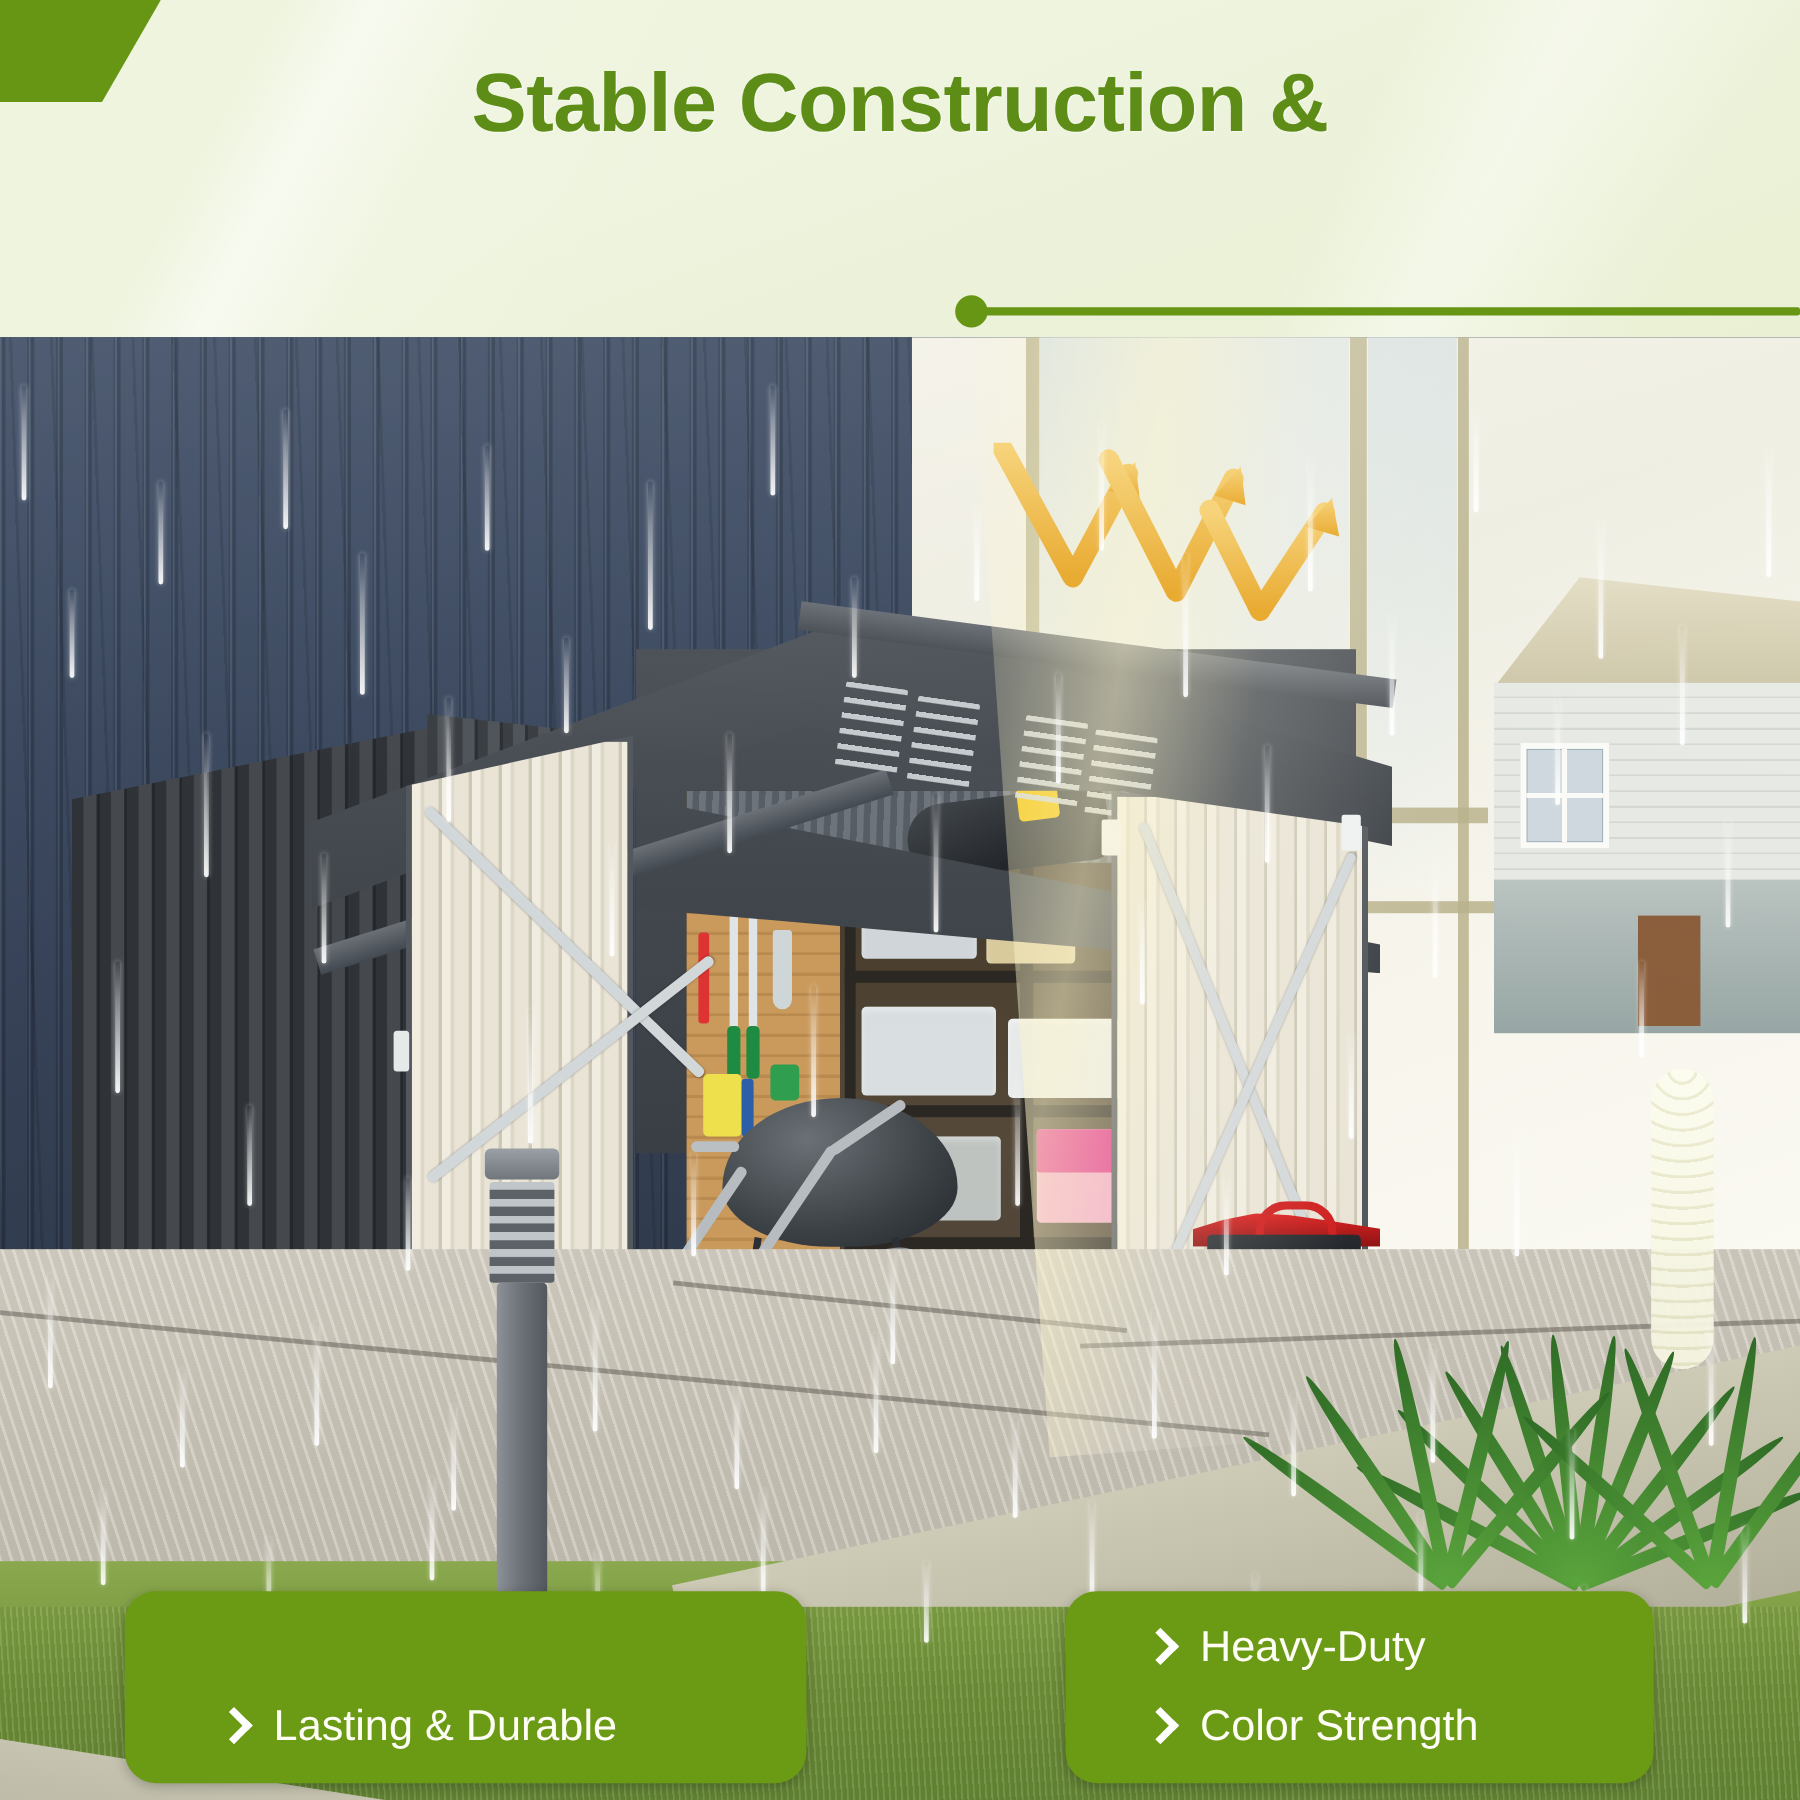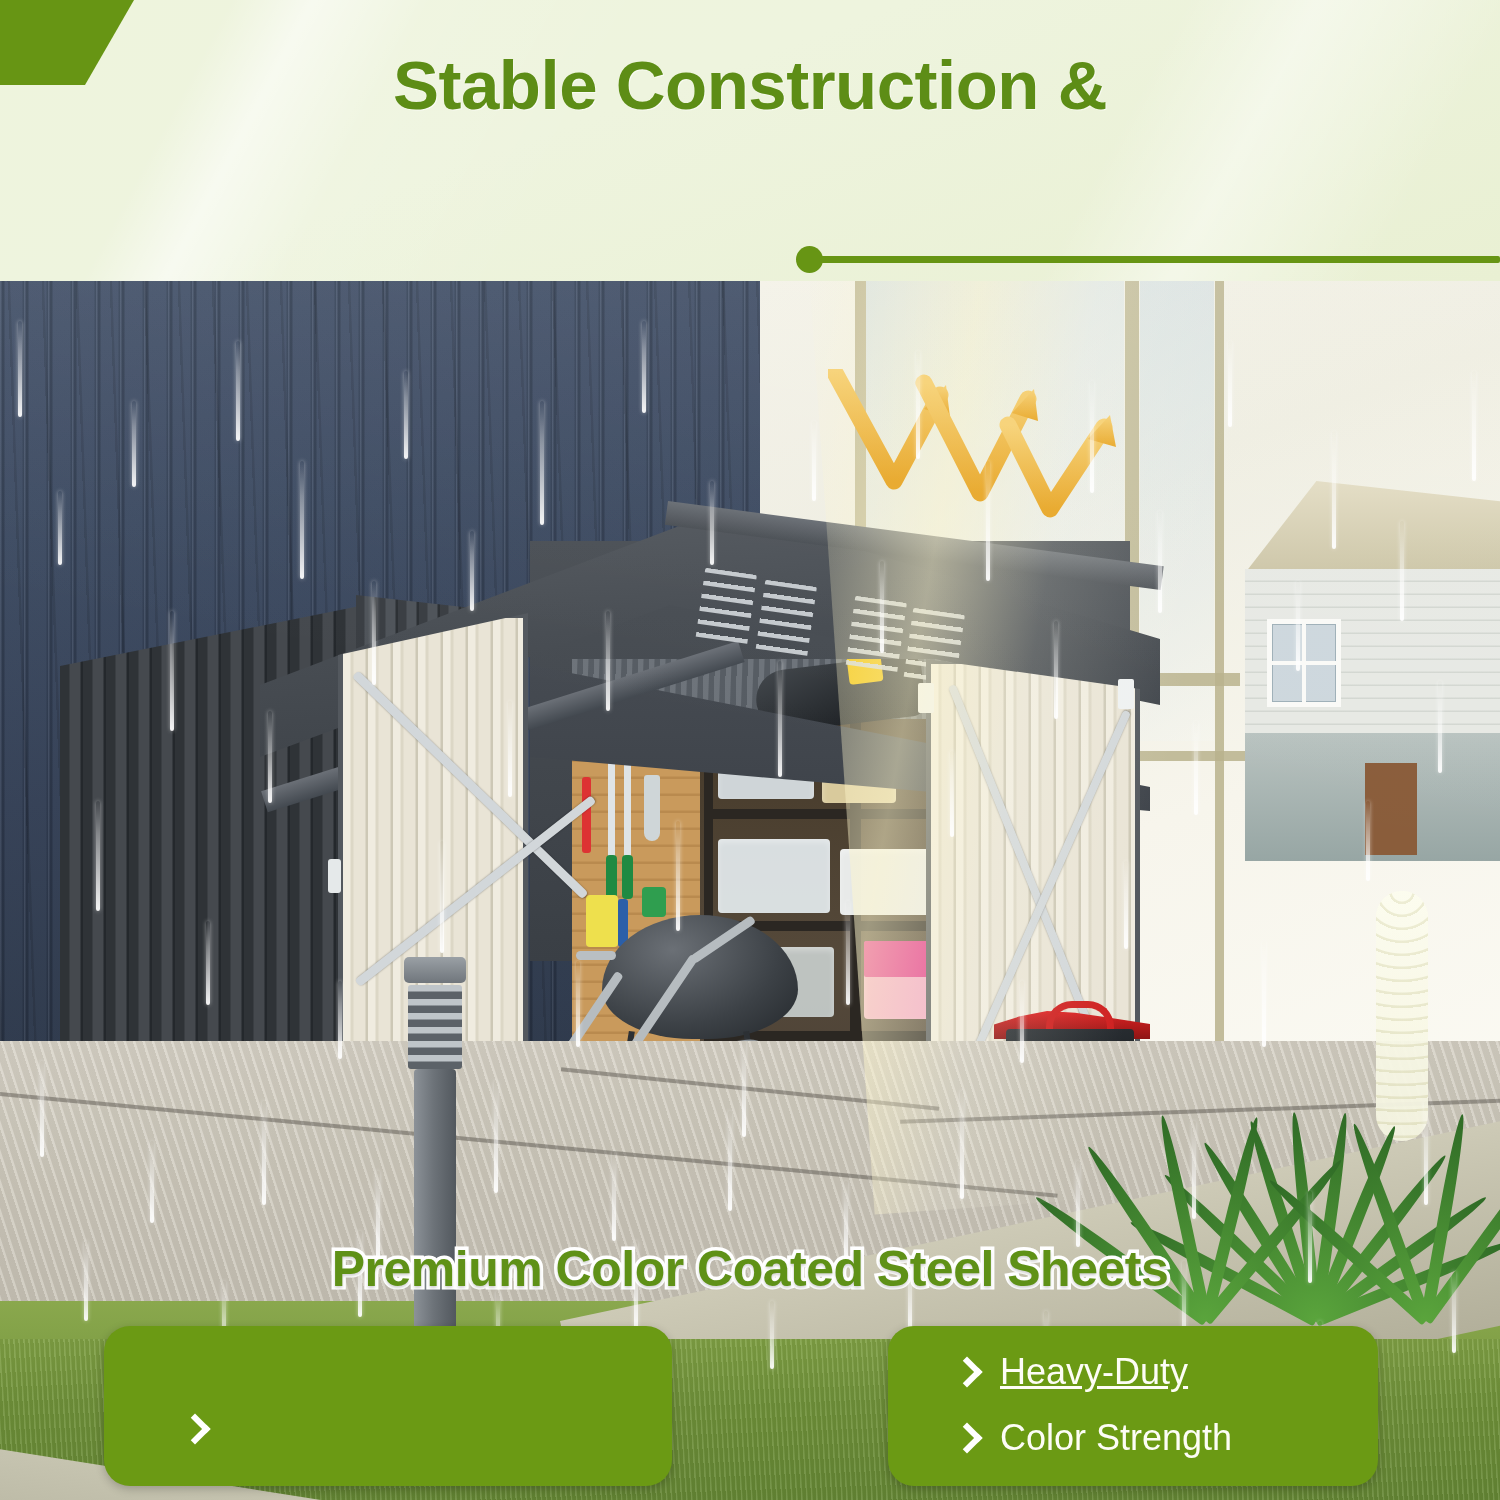--- a/index.html
+++ b/index.html
@@ -418,21 +418,21 @@
   }
   .badge-left{left:104px;top:1326px;width:568px;height:160px;}
   .badge-right{left:888px;top:1326px;width:490px;height:160px;}
   .badge-row{
     position:absolute;display:flex;align-items:center;gap:22px;
     color:#fdfdf6;font-family:"Liberation Sans",sans-serif;
     font-size:36px;line-height:40px;
   }
   .badge-left .r1{left:80px;top:26px;}
   .badge-left .r2{left:80px;top:92px;}
-  .badge-right .r1{left:68px;top:26px;text-decoration:underline;}
+  .badge-right .r1{left:68px;top:26px;}
   .badge-right .r2{left:68px;top:92px;}
   .chev{
     display:inline-block;width:16px;height:16px;flex:0 0 auto;
     border-right:6px solid #ffffff;border-top:6px solid #ffffff;
     transform:rotate(45deg);
   }
 </style>
 </head>
 <body>
 
@@ -690,25 +690,25 @@
       <div class="drop" style="left:1044px;top:1030px;height:72px"></div>
       <div class="drop" style="left:1182px;top:980px;height:88px"></div>
       <div class="drop" style="left:1318px;top:1040px;height:66px"></div>
       <div class="drop" style="left:1452px;top:990px;height:82px"></div>
       <div class="drop" style="left:330px;top:1090px;height:64px"></div>
       <div class="drop" style="left:640px;top:1120px;height:58px"></div>
       <div class="drop" style="left:980px;top:1080px;height:62px"></div>
     </div>
   </div>
 
-  <div class="sub-banner">Premium Color Coated Steel Sheets</div>
 
   <div class="badge badge-left">
     <div class="badge-row r2">
       <span class="chev"></span>
+      <span>Lasting &amp; Durable</span>
     </div>
   </div>
 
   <div class="badge badge-right">
     <div class="badge-row r1">
       <span class="chev"></span>
       <span>Heavy-Duty</span>
     </div>
     <div class="badge-row r2">
       <span class="chev"></span>

